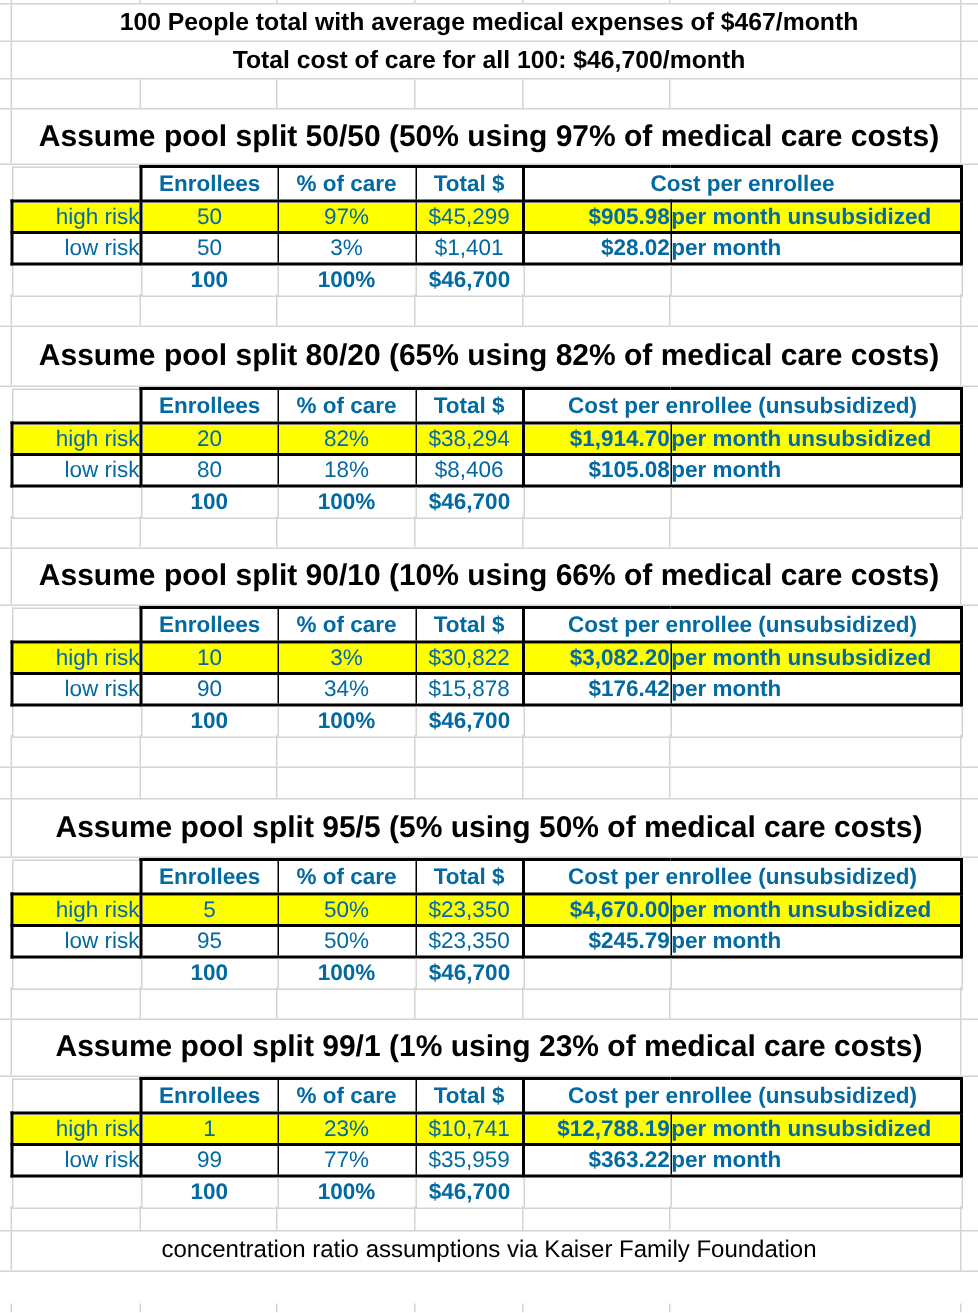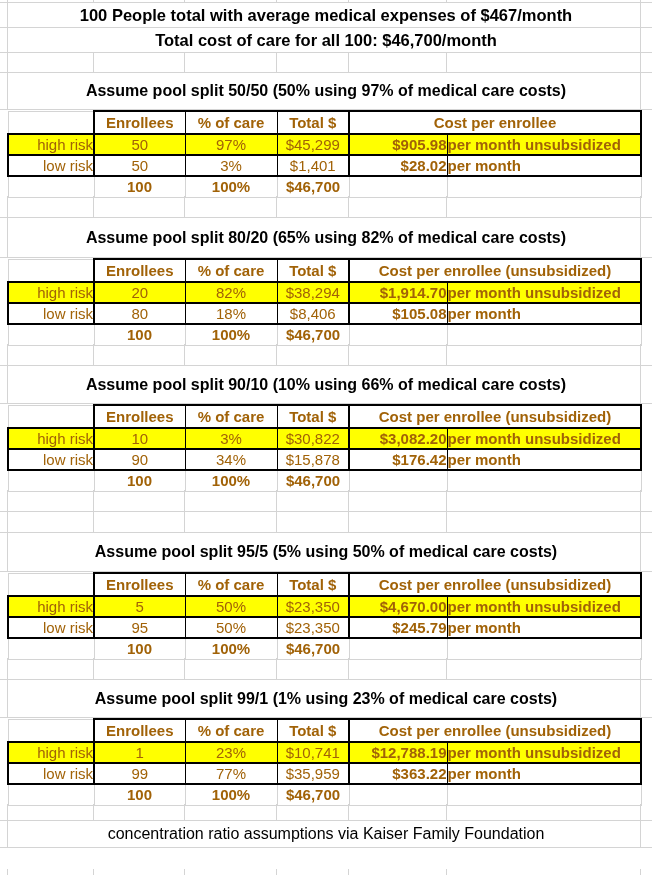--- a/index.html
+++ b/index.html
@@ -24,29 +24,29 @@
   
   .trow{
     display:flex;align-items:center;justify-content:center;
     border-bottom:1px solid #D4D4D4;white-space:nowrap;
     background-image:linear-gradient(#D4D4D4,#D4D4D4),linear-gradient(#D4D4D4,#D4D4D4);
     background-repeat:no-repeat;
     background-size:1px 100%,1px 100%;
     background-position:7px 0,640px 0;
   }
   .t-main{font-weight:bold;font-size:16.5px;}
-  .t-sec{font-weight:bold;font-size:16px;}
+  .t-sec{font-weight:bold;font-size:20px;}
   .t-foot{font-weight:normal;font-size:16px;}
 
   
   table.pool{
     position:absolute;left:7px;width:633px;
     border-collapse:collapse;table-layout:fixed;
     font-family:"Liberation Sans","DejaVu Sans",sans-serif;
-    font-size:15px;color:#a16207;
+    font-size:15px;color:#0369a1;
   }
   table.pool td{height:21px;padding:0;box-sizing:border-box;white-space:nowrap;overflow:hidden;vertical-align:middle;}
   table.pool tr.hdr td{height:23px;}
 
   td.b{border:1px solid #000;border-top-width:2px;border-bottom-width:2px;}
   td.bl2{border-left-width:2px;}
   td.br2{border-right-width:2px;}
 
   td.h{font-weight:bold;text-align:center;}
   td.sp{border:none;border-left:1px solid #D4D4D4;border-top:1px solid #D4D4D4;}

